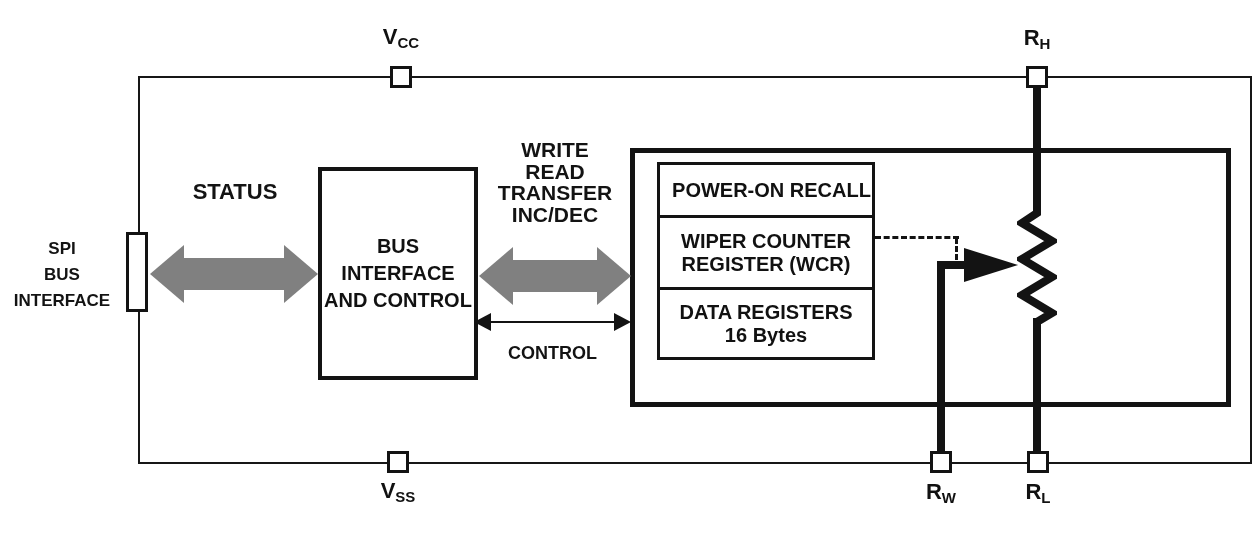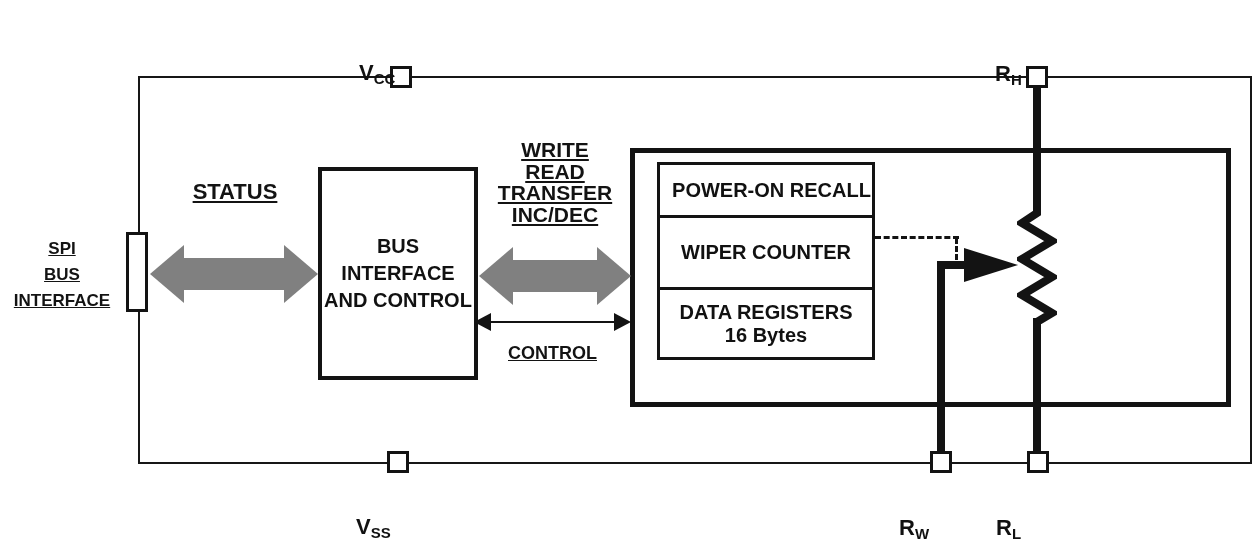--- a/index.html
+++ b/index.html
@@ -2,32 +2,32 @@
 <html style="--line: #131313; --arrow_gray: #808080; --background: #ffffff;"><head>
 <meta charset="utf-8">
 <style>
   html,body{margin:0;padding:0;background:#fff;}
   #stage{
     position:relative;width:1256px;height:542px;background:#ffffff;
     font-family:"Liberation Sans", sans-serif;overflow:hidden;
     color:#111;
   }
   .abs{position:absolute;}
-  .txt{font-weight:bold;color:#131313;text-align:center;text-decoration:underline;}
+  .txt{font-weight:bold;color:#131313;text-align:center;}
   
   .chip-outline{left:138px;top:76px;width:1110px;height:384px;border:2px solid #161616;}
   
   .pin{width:16px;height:16px;background:#fff;border:3px solid #131313;z-index:6;}
   .pin-vcc{left:390px;top:66px;}
   .pin-rh{left:1026px;top:66px;}
   .pin-vss{left:387px;top:451px;}
   .pin-rw{left:930px;top:451px;}
   .pin-rl{left:1027px;top:451px;}
   
-  .pin-label{font-size:22px;font-weight:bold;text-align:left;width:84px;z-index:7;margin-top:36px;}
+  .pin-label{font-size:22px;font-weight:bold;text-align:center;width:84px;z-index:7;}
   .pin-label sub{font-size:15px;font-weight:bold;vertical-align:-4px;letter-spacing:0px;}
   .lbl-vcc{left:359px;top:24px;}
   .lbl-rh{left:995px;top:25px;}
   .lbl-vss{left:356px;top:478px;}
   .lbl-rw{left:899px;top:479px;}
   .lbl-rl{left:996px;top:479px;}
   
   .spi-connector{left:126px;top:232px;width:16px;height:74px;background:#fff;border:3px solid #131313;z-index:5;}
   .spi-text{left:0px;top:236px;width:124px;font-size:17px;line-height:26px;}
   
@@ -138,20 +138,21 @@
   <div class="abs txt control-text">CONTROL</div>
 
   <div class="abs big-box"></div>
 
   <div class="abs reg-box">
     <div class="reg-row reg-row1">
       <div>POWER-ON RECALL</div>
     </div>
     <div class="reg-row reg-row2">
       <div>WIPER COUNTER</div>
+      <div>REGISTER (WCR)</div>
     </div>
     <div class="reg-row reg-row3">
       <div>DATA REGISTERS</div>
       <div>16 Bytes</div>
     </div>
   </div>
 
   <div class="abs dash-h"></div>
   <div class="abs dash-v"></div>
 

